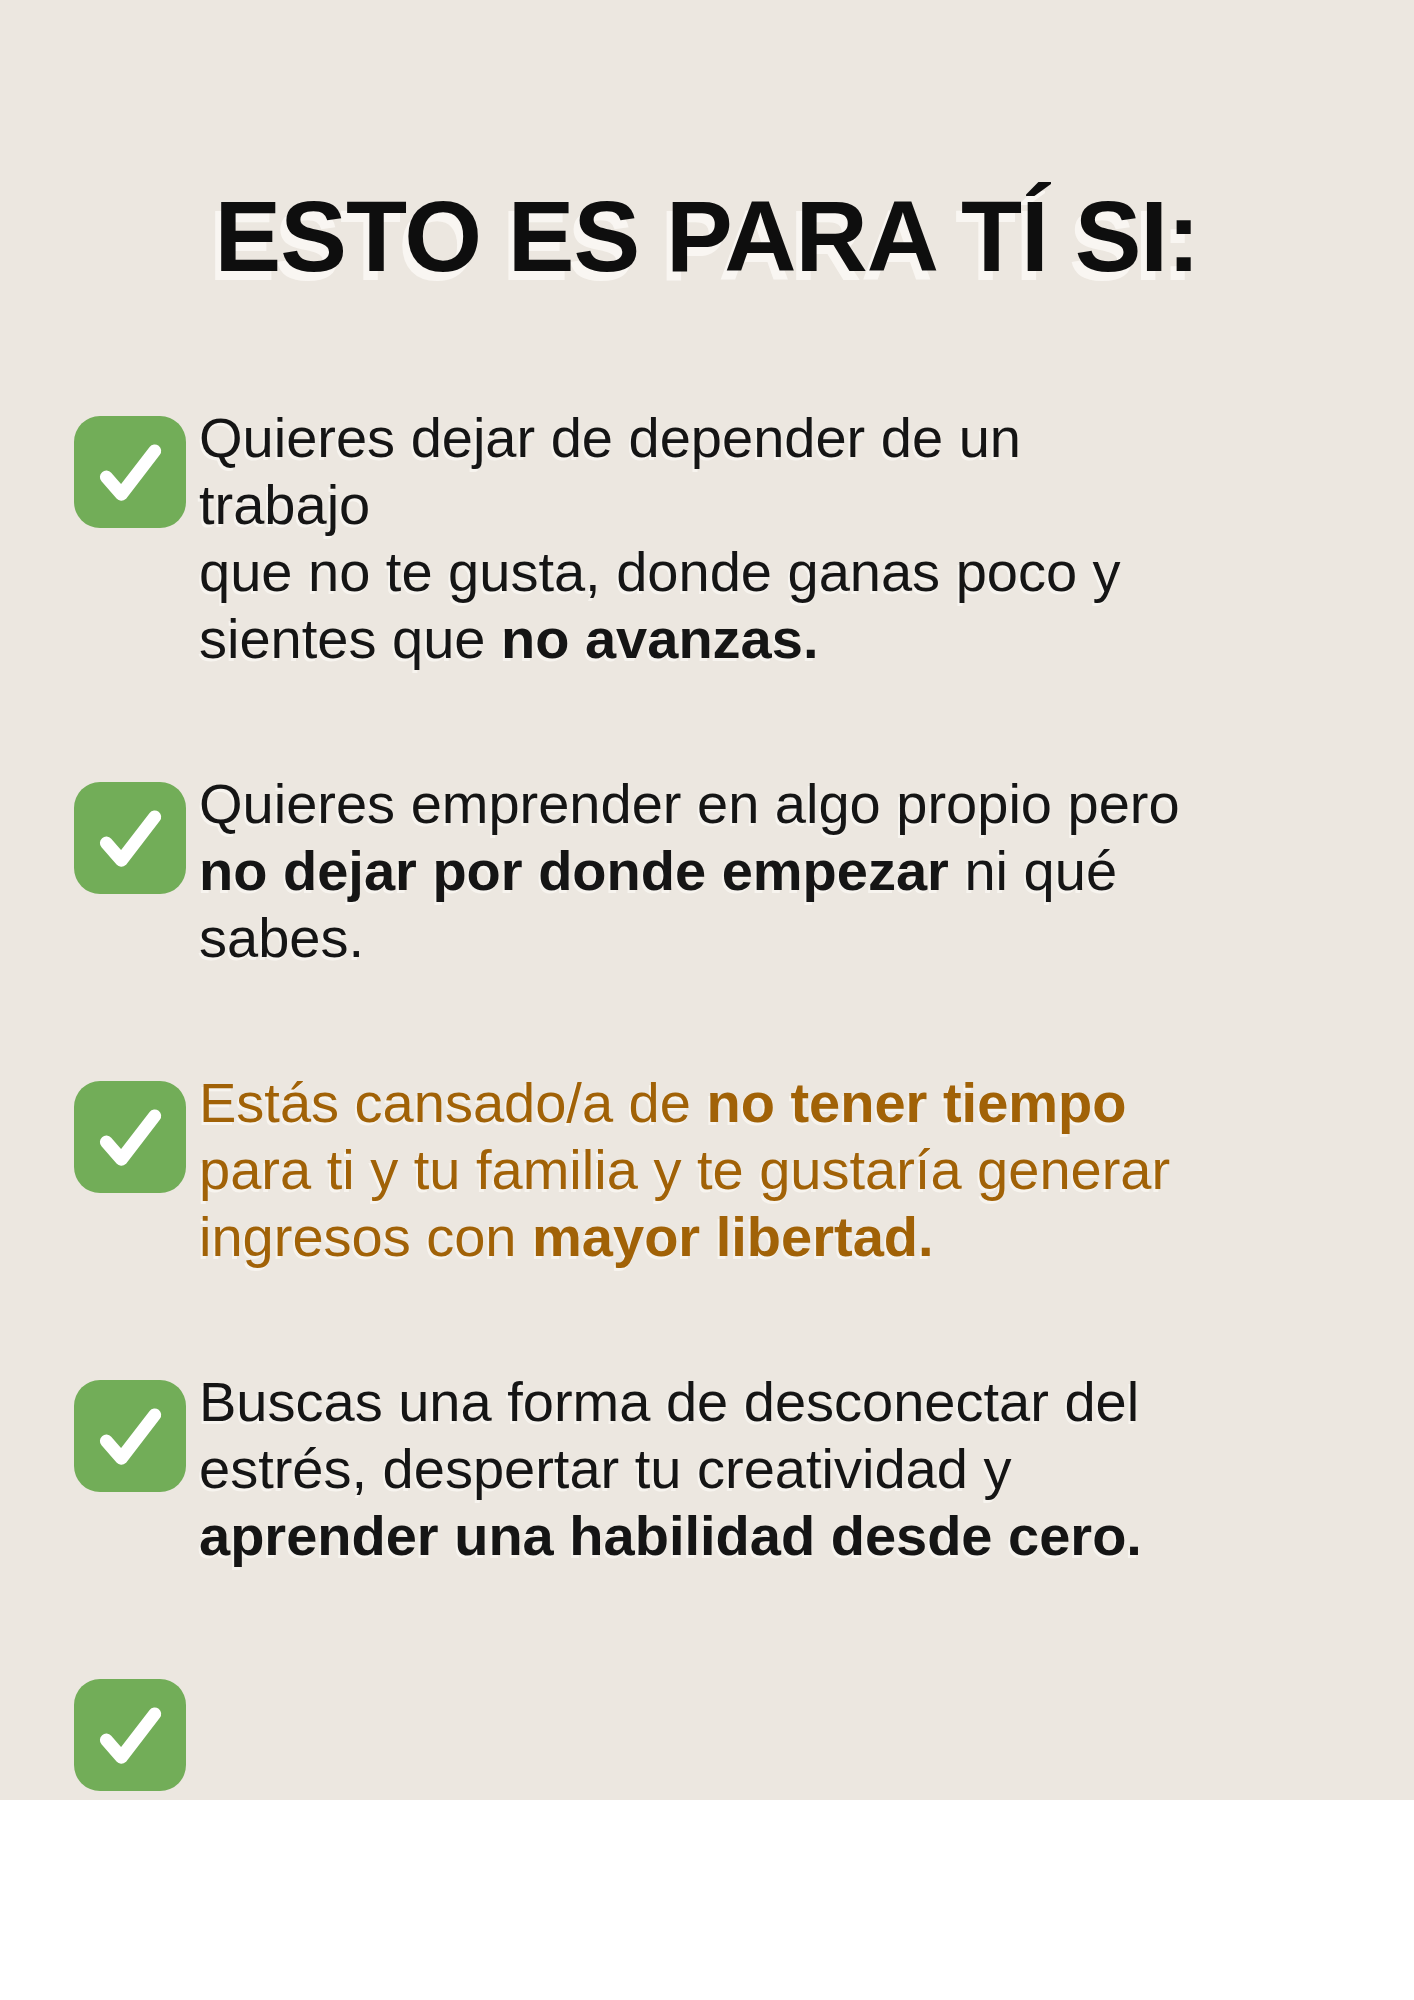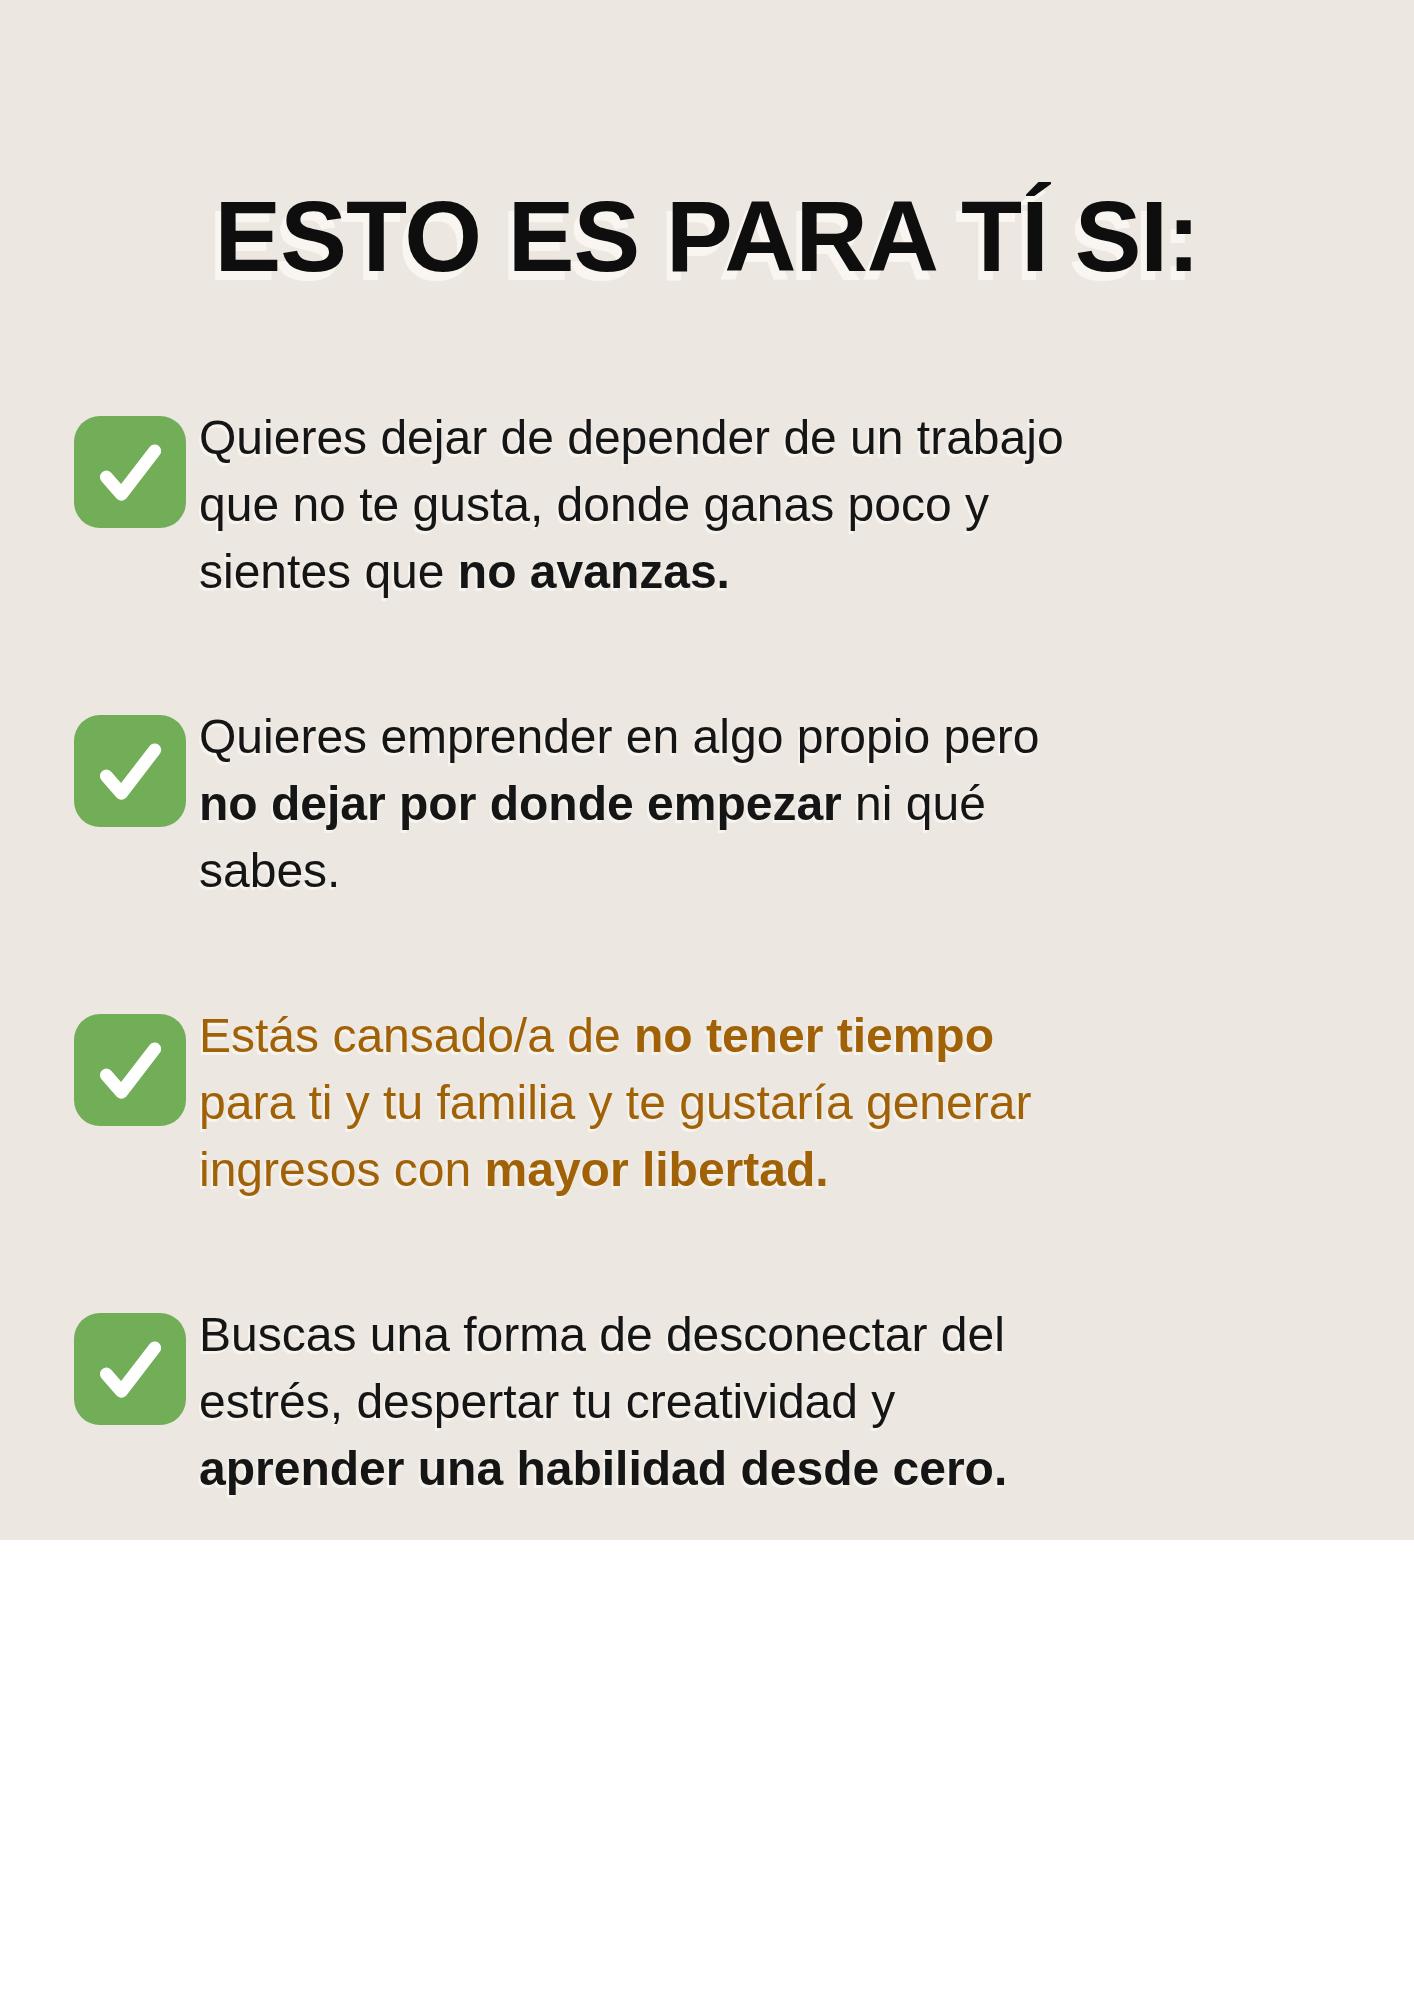--- a/index.html
+++ b/index.html
@@ -3,21 +3,21 @@
 <meta charset="utf-8">
 <style>
   html,body{margin:0;padding:0;}
   body{
     width:1414px;height:2000px;
     font-family:"Liberation Sans", sans-serif;
     -webkit-font-smoothing:antialiased;
   }
   .page{
     position:relative;
-    width:1414px;height:1540px;
+    width:1414px;height:1800px;
     overflow:hidden;
   }
   .page-title{
     position:absolute;
     left:0;right:0;
     top:186px;
     margin:0;
     text-align:center;
     font-size:100px;
     line-height:1;
@@ -43,21 +43,21 @@
   .check{
     flex:0 0 auto;
     width:112px;height:112px;
     border-radius:26px;
     margin-top:12px;
     display:flex;align-items:center;justify-content:center;
   }
   .check svg{width:86px;height:86px;display:block;}
   .item-text{
     margin:0;
-    font-size:48px;
+    font-size:56px;
     line-height:67px;
     font-weight:400;
     color:#151515;
     text-shadow:-2px 3px 0 rgba(250,247,242,0.8);
   }
   .item-text b{font-weight:700;}
   .palette{
     position:absolute;
     left:1120px;
     top:1798px;

